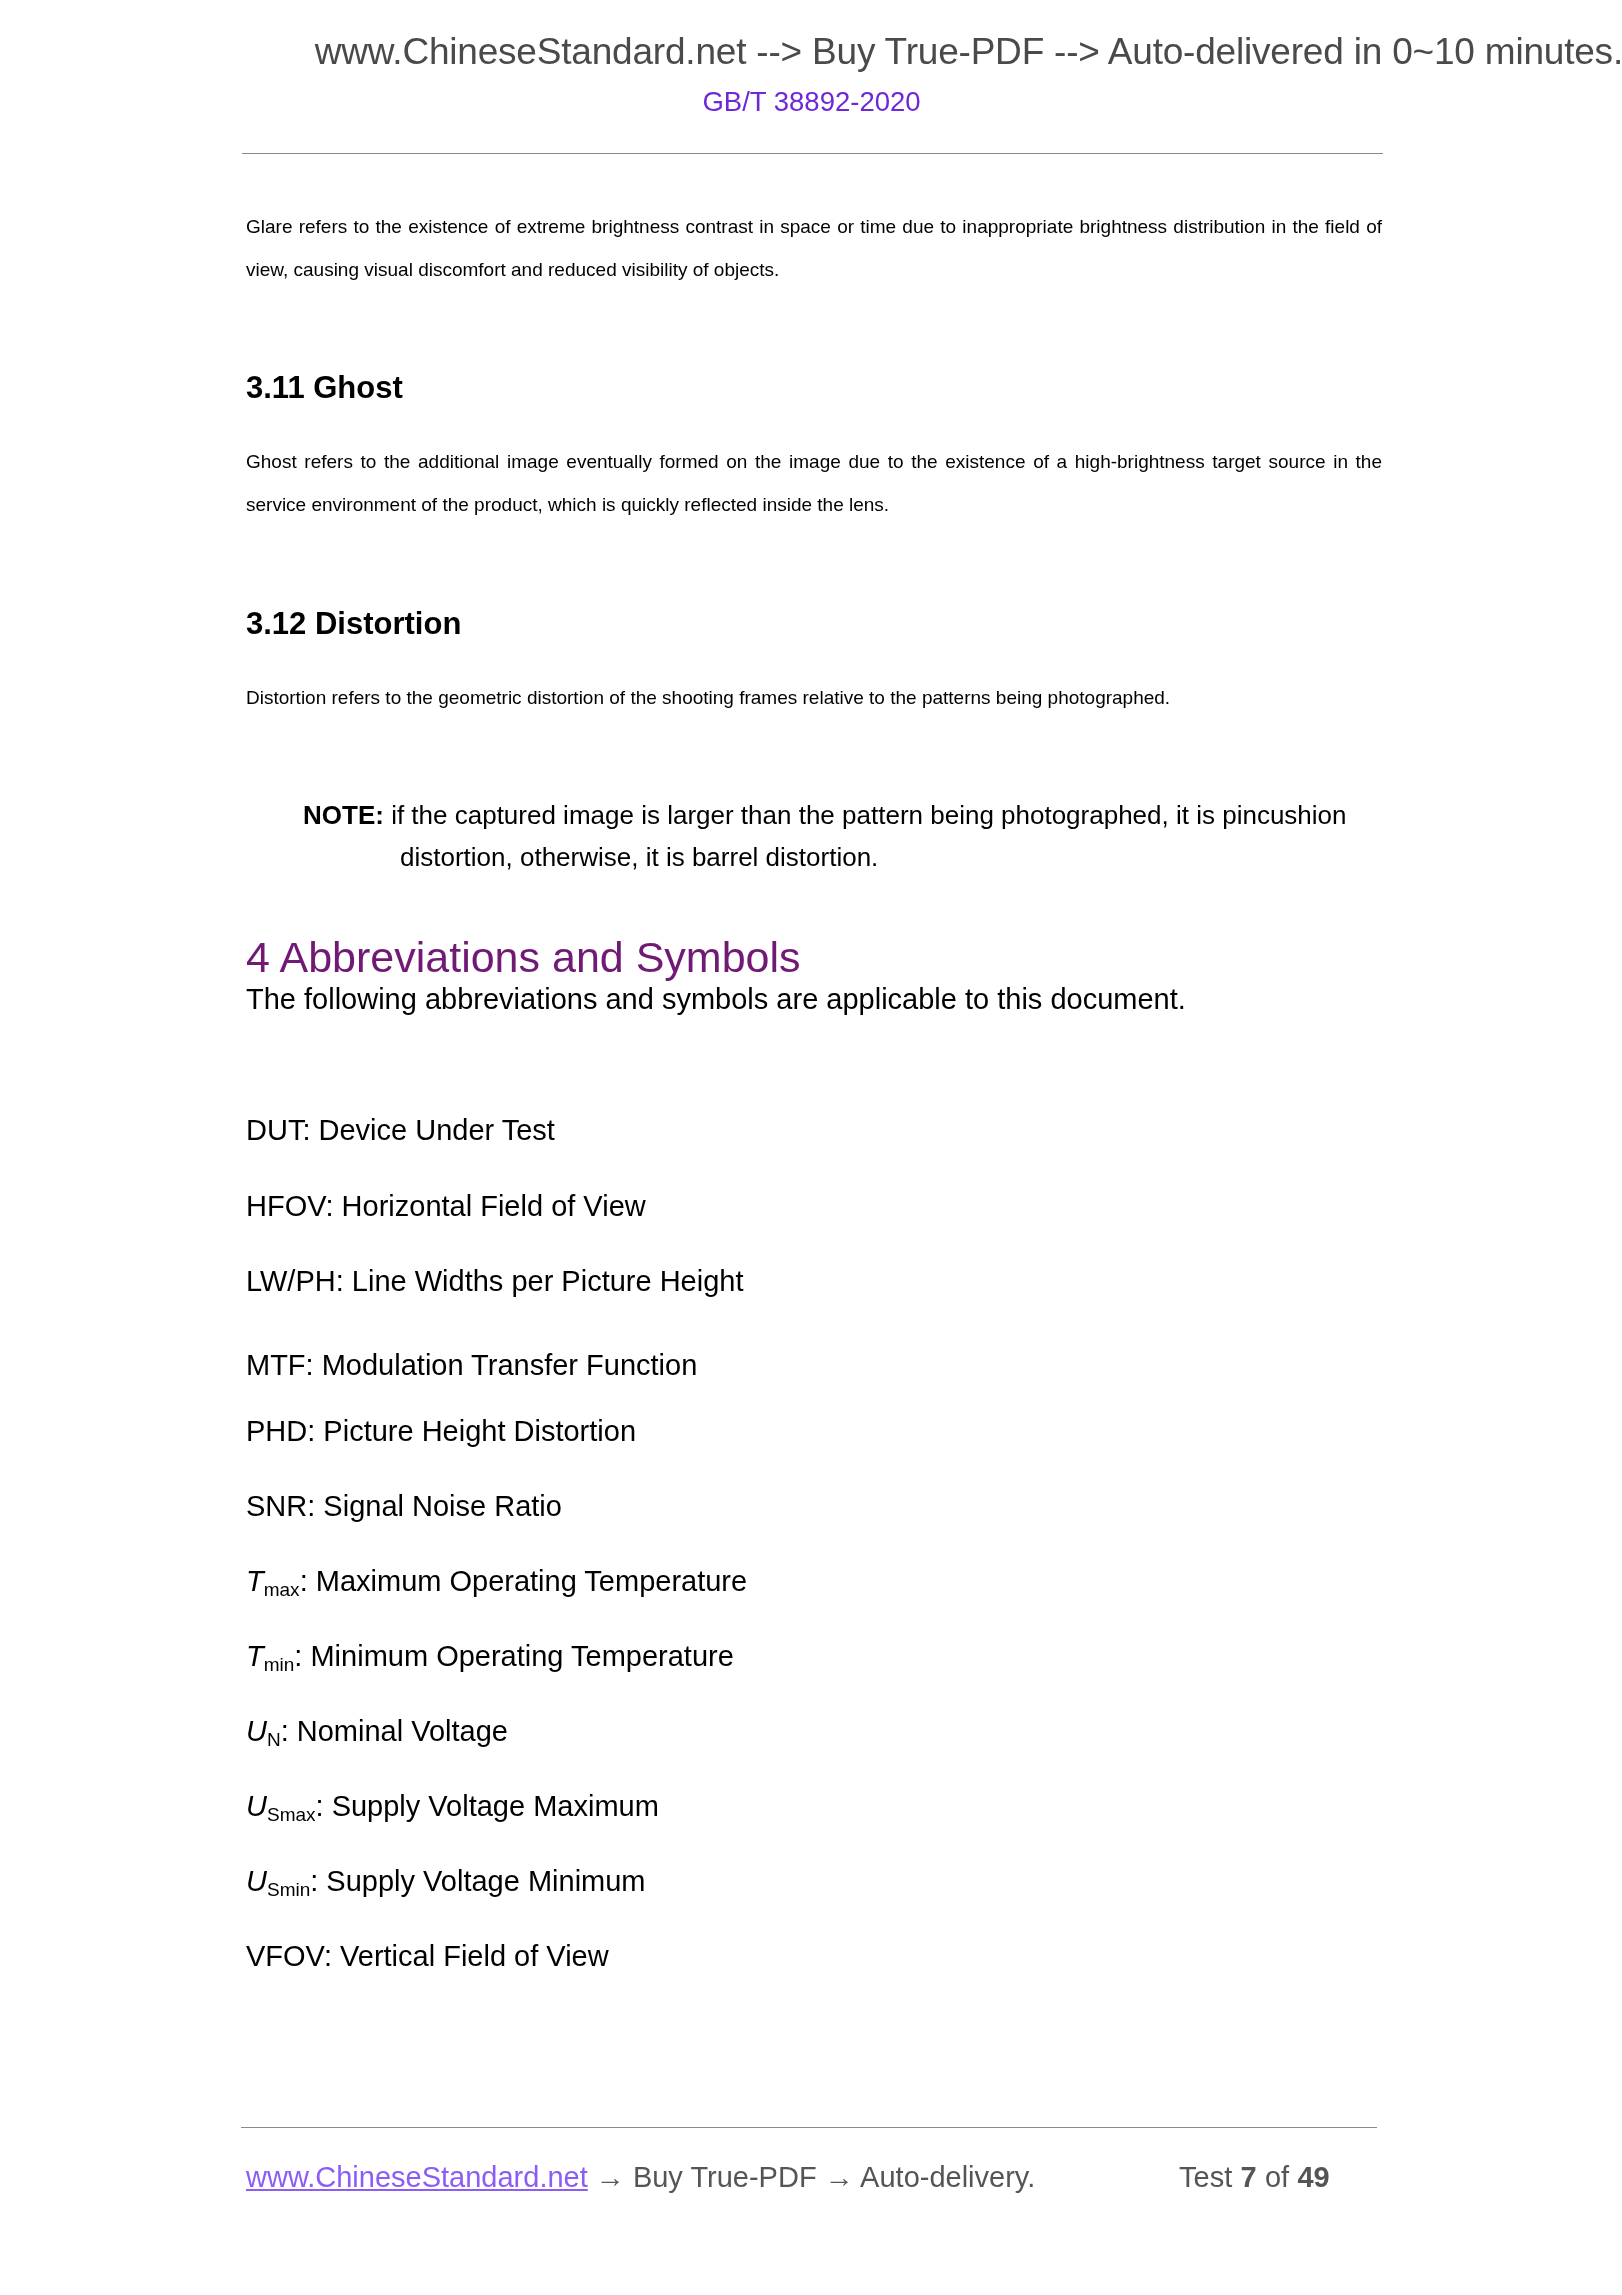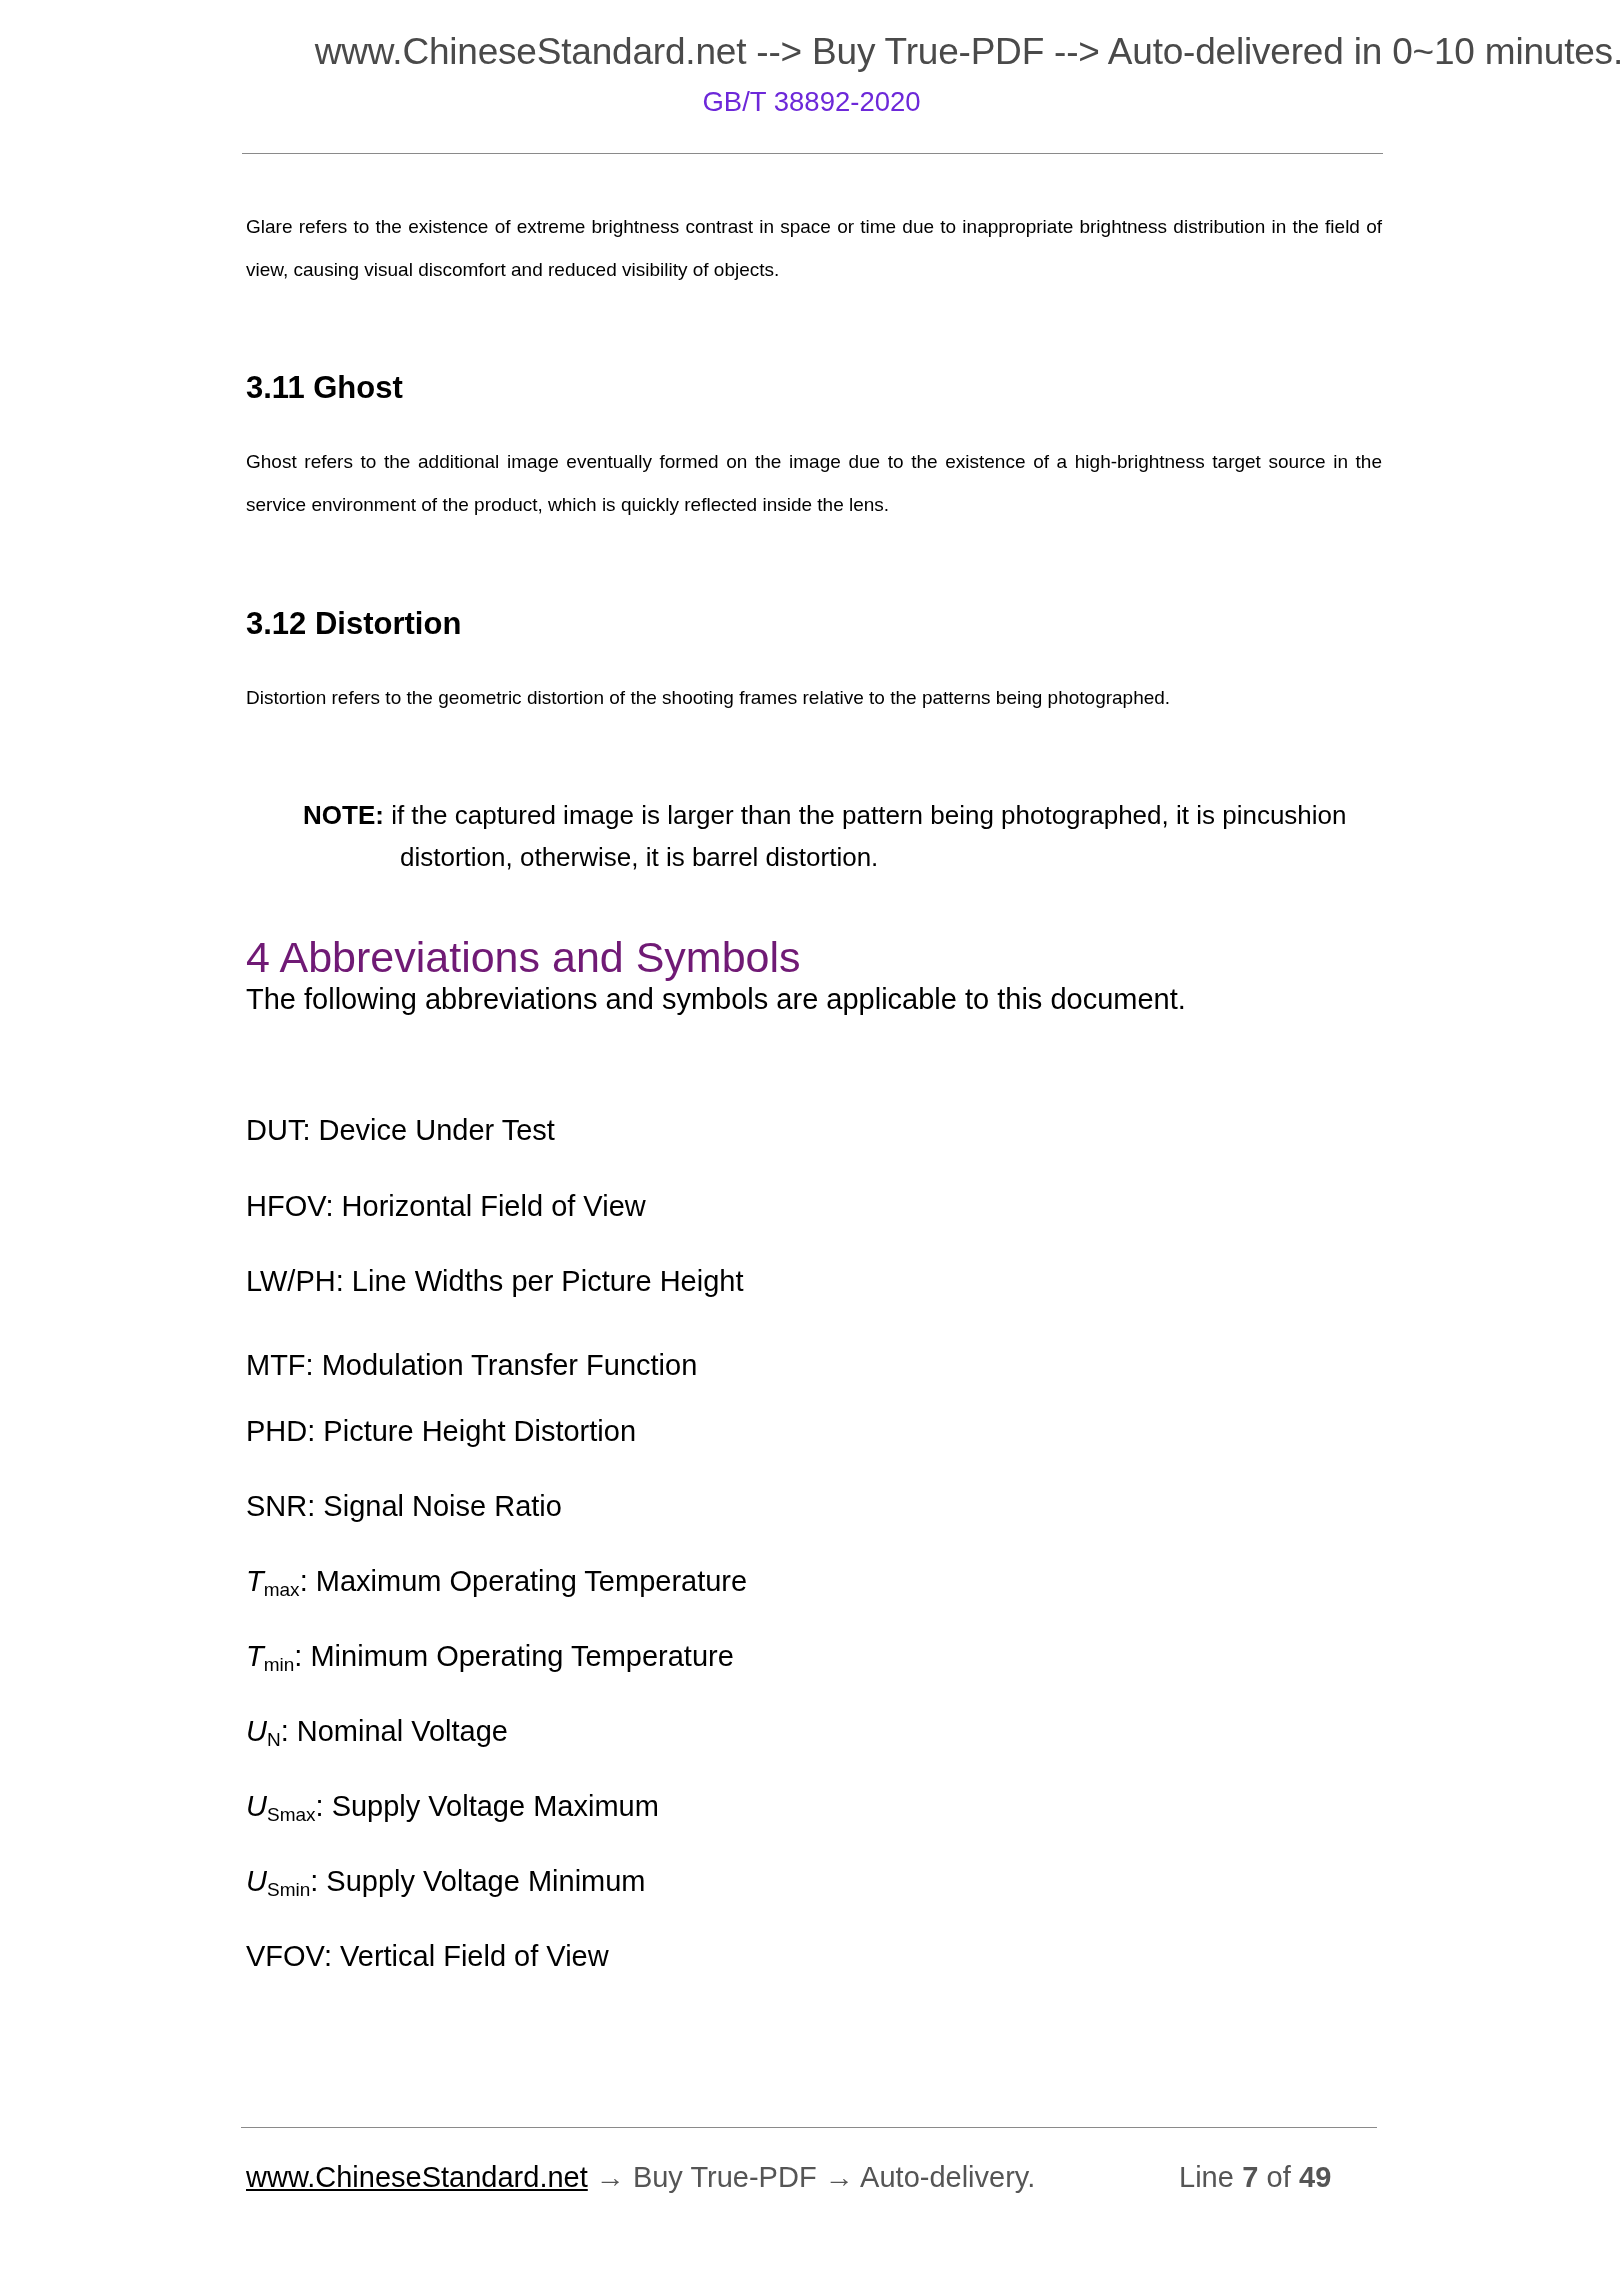--- a/index.html
+++ b/index.html
@@ -93,21 +93,21 @@
     border-top: 1.7px solid #8a8a8a;
   }
   .ftr-left {
     left: 246px; top: 2163px;
     font-size: 29px;
     color: #555555;
     line-height: 1;
     white-space: nowrap;
   }
   .ftr-left a {
-    color: #000000;
+    color: #8b5cf6;
     text-decoration: underline;
   }
   .ftr-right {
     left: 1179px; top: 2163px;
     font-size: 29px;
     color: #555555;
     line-height: 1;
     white-space: nowrap;
   }
   .ftr-right b { font-weight: bold; }
@@ -176,15 +176,15 @@
   <div class="abs abbr" style="top:1942px;">
     <span>VFOV</span><span>: Vertical Field of View</span>
   </div>
 </div>
 
 <div class="abs ftr-rule"></div>
 <div class="abs ftr-left">
   <a>www.ChineseStandard.net</a><span> → Buy True-PDF → Auto-delivery.</span>
 </div>
 <div class="abs ftr-right">
-  <span>Line</span><span class="gap"></span><b>7</b><span class="gap"></span><span>of</span><span class="gap"></span><b>49</b>
+  <span>Test</span><span class="gap"></span><b>7</b><span class="gap"></span><span>of</span><span class="gap"></span><b>49</b>
 </div>
 
 
 </body></html>

